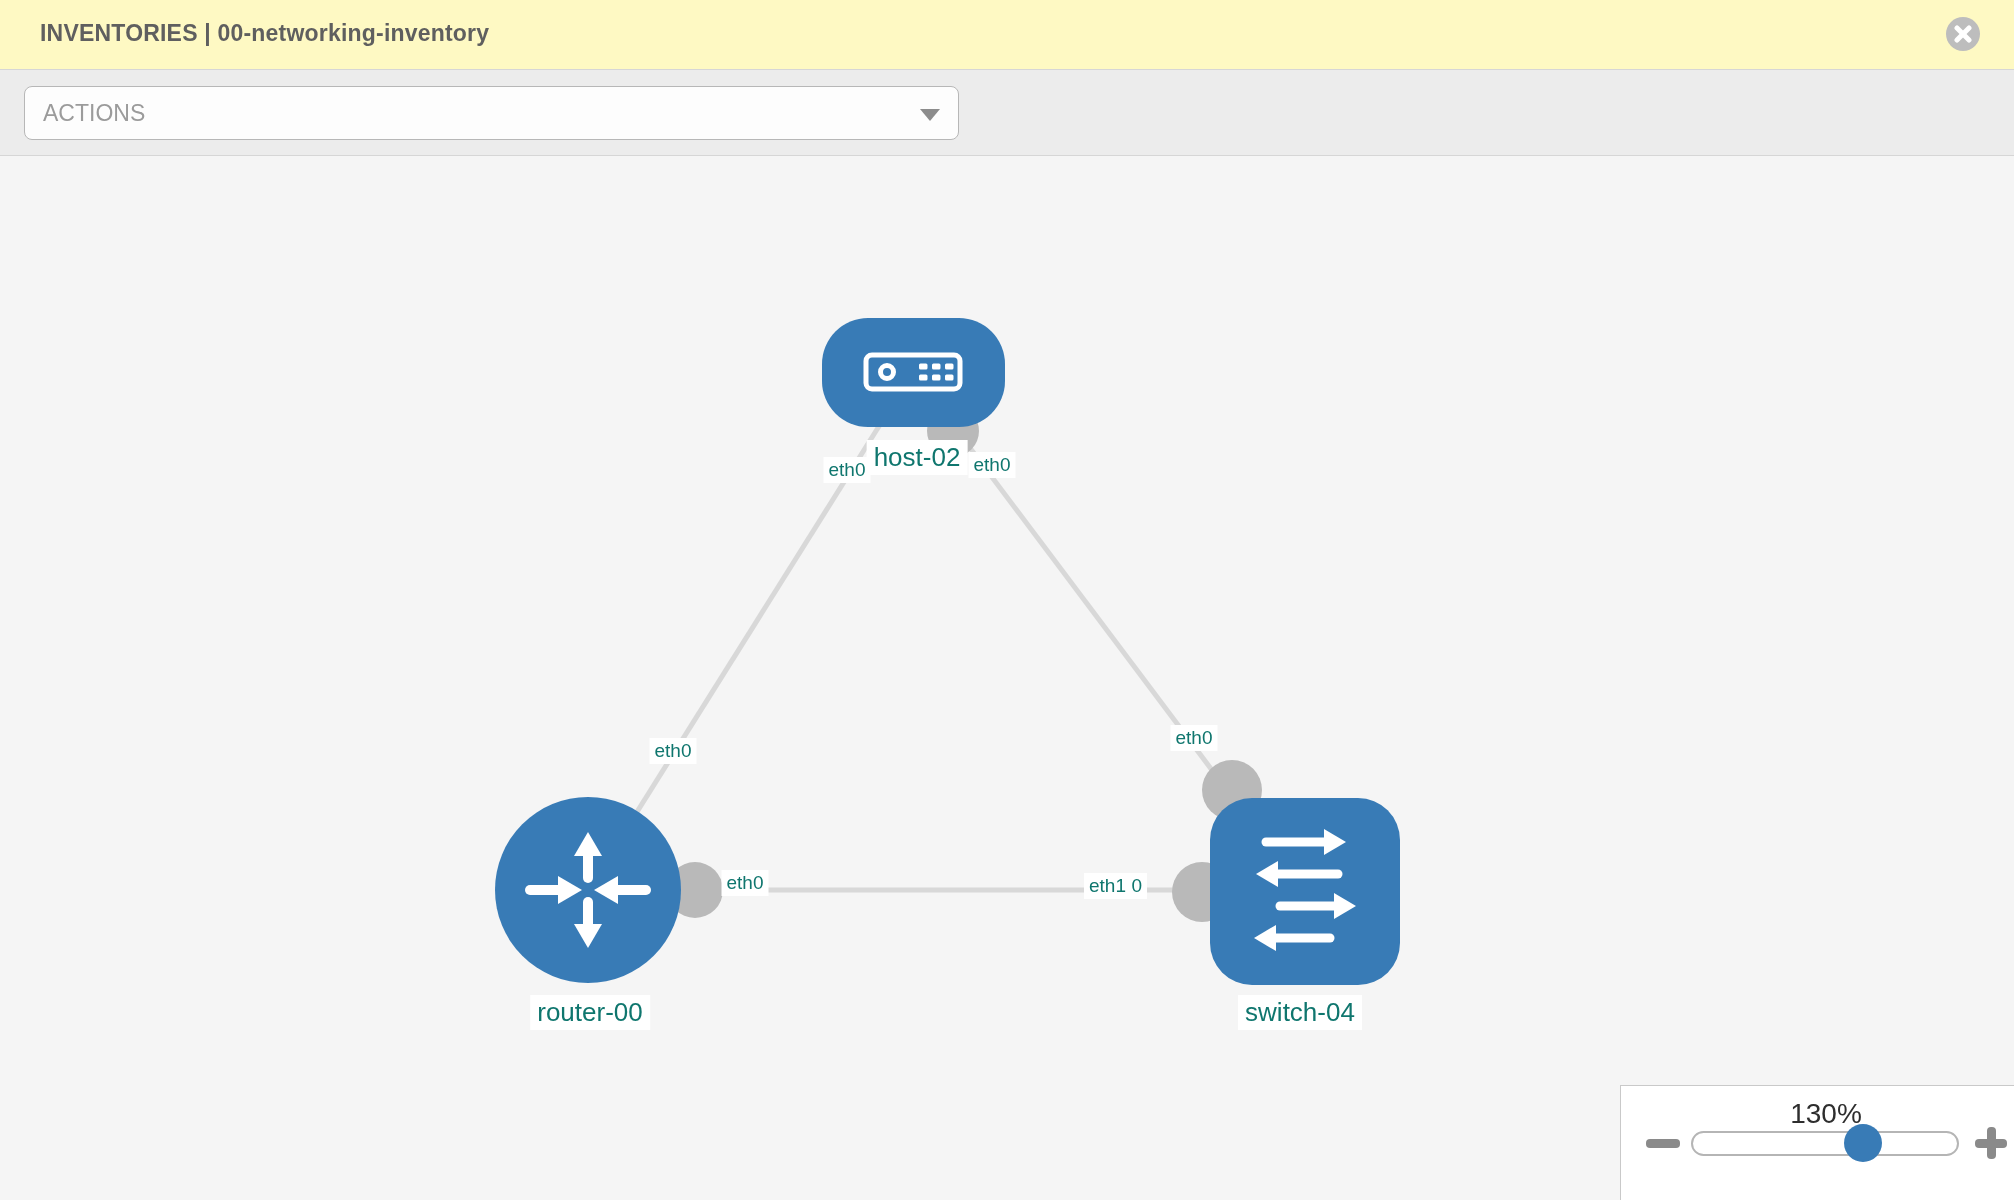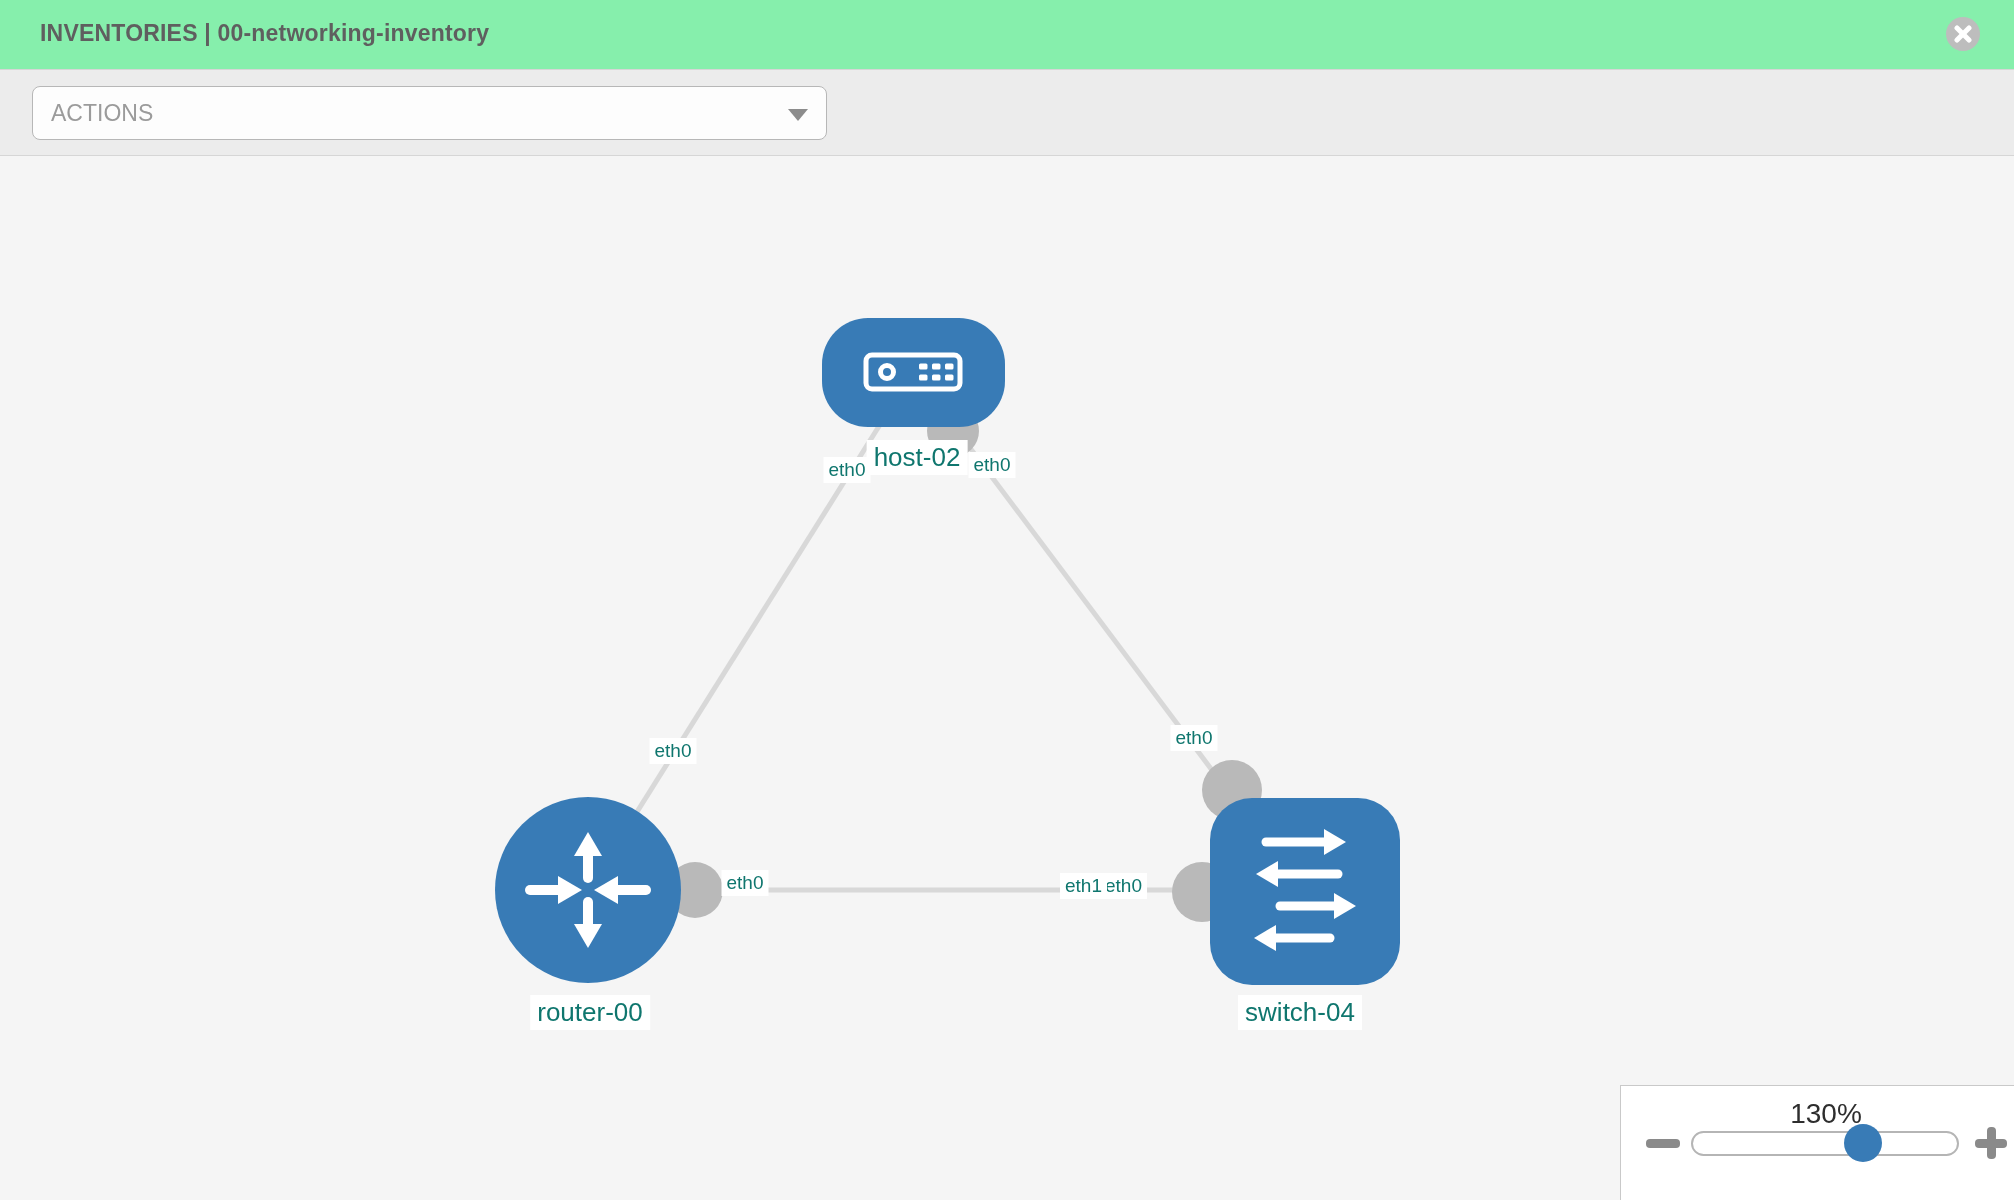--- a/index.html
+++ b/index.html
@@ -7,21 +7,21 @@
     width: 2014px; height: 1200px;
     overflow: hidden;
     font-family: "Liberation Sans", sans-serif;
     background: #ffffff;
   }
   .page { position: relative; width: 2014px; height: 1200px; }
 
   
   .header {
     position: absolute; left: 0; top: 0; width: 2014px; height: 70px;
-    background: #86efac; border-bottom: 1px solid #d6d6d6;
+    background: #fef9c3; border-bottom: 1px solid #d6d6d6;
   }
   .header-title {
     position: absolute; left: 40px; top: 20px;
     font-size: 23px; font-weight: bold; color: #5f5f5f; letter-spacing: .2px;
   }
   .close-btn {
     position: absolute; left: 1946px; top: 17px; width: 34px; height: 34px;
     border-radius: 50%; background: #bdbdbd; cursor: pointer;
   }
   .close-btn svg { position: absolute; left: 8px; top: 8px; }
@@ -30,21 +30,21 @@
   .toolbar {
     position: absolute; left: 0; top: 70px; width: 2014px; height: 86px;
     background: #ececec; border-bottom: 1px solid #d6d6d6;
   }
   .select-box {
     position: absolute; top: 16px; height: 54px;
     background: #fdfdfd; border: 1px solid #b7b7b7; border-radius: 8px;
     font-size: 23px; color: #9b9b9b; line-height: 52px;
     padding-left: 18px; cursor: pointer;
   }
-  .select-actions { left: 32px;  width: 795px; }
+  .select-actions { left: 24px;  width: 935px; }
   .select-search  { left: 1185px; width: 790px; }
   .chevron-down {
     position: absolute; right: 18px; top: 22px;
     width: 0; height: 0;
     border-left: 10px solid transparent; border-right: 10px solid transparent;
     border-top: 12px solid #8c8c8c;
   }
   .tool-icon { position: absolute; top: 94px; width: 40px; height: 40px; cursor: pointer; }
   .tool-icon-wrench { left: 1048px; }
   .tool-icon-key    { left: 1116px; }
@@ -184,21 +184,21 @@
         </g>
       </g>
     </svg>
 
     <div class="graph-label iface-label" style="left:673px; top:582px;">eth0</div>
     <div class="graph-label iface-label" style="left:847px; top:301px;">eth0</div>
     <div class="graph-label iface-label" style="left:992px; top:296px;">eth0</div>
     <div class="graph-label iface-label" style="left:745px; top:714px;">eth0</div>
     <div class="graph-label iface-label" style="left:1194px; top:569px;">eth0</div>
     <div class="graph-label iface-label-abs" style="left:1100px; top:717px;">eth0</div>
-    <div class="graph-label iface-label-abs" style="left:1060px; top:717px;">eth1</div>
+    <div class="graph-label iface-label-abs" style="left:1084px; top:717px;">eth1</div>
 
     <div class="graph-label node-label" style="left:917px; top:284px;">host-02</div>
     <div class="graph-label node-label" style="left:590px; top:839px;">router-00</div>
     <div class="graph-label node-label" style="left:1300px; top:839px;">switch-04</div>
   </div>
 
   <div class="zoom-panel">
     <div class="zoom-level">130%</div>
     <div class="zoom-minus-icon"></div>
     <div class="zoom-track"></div>

